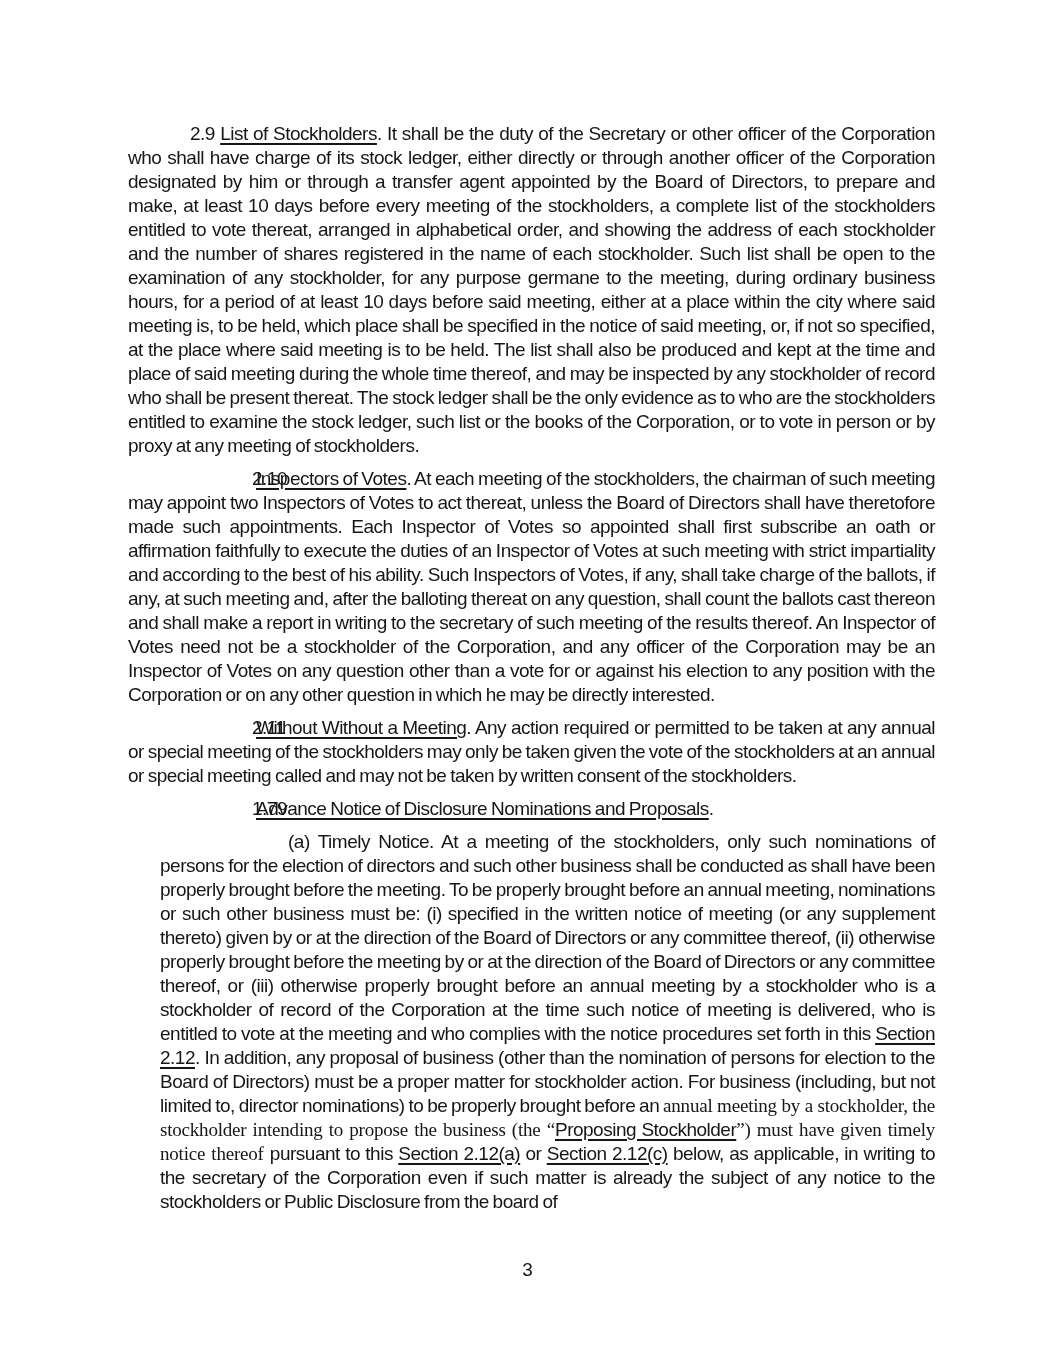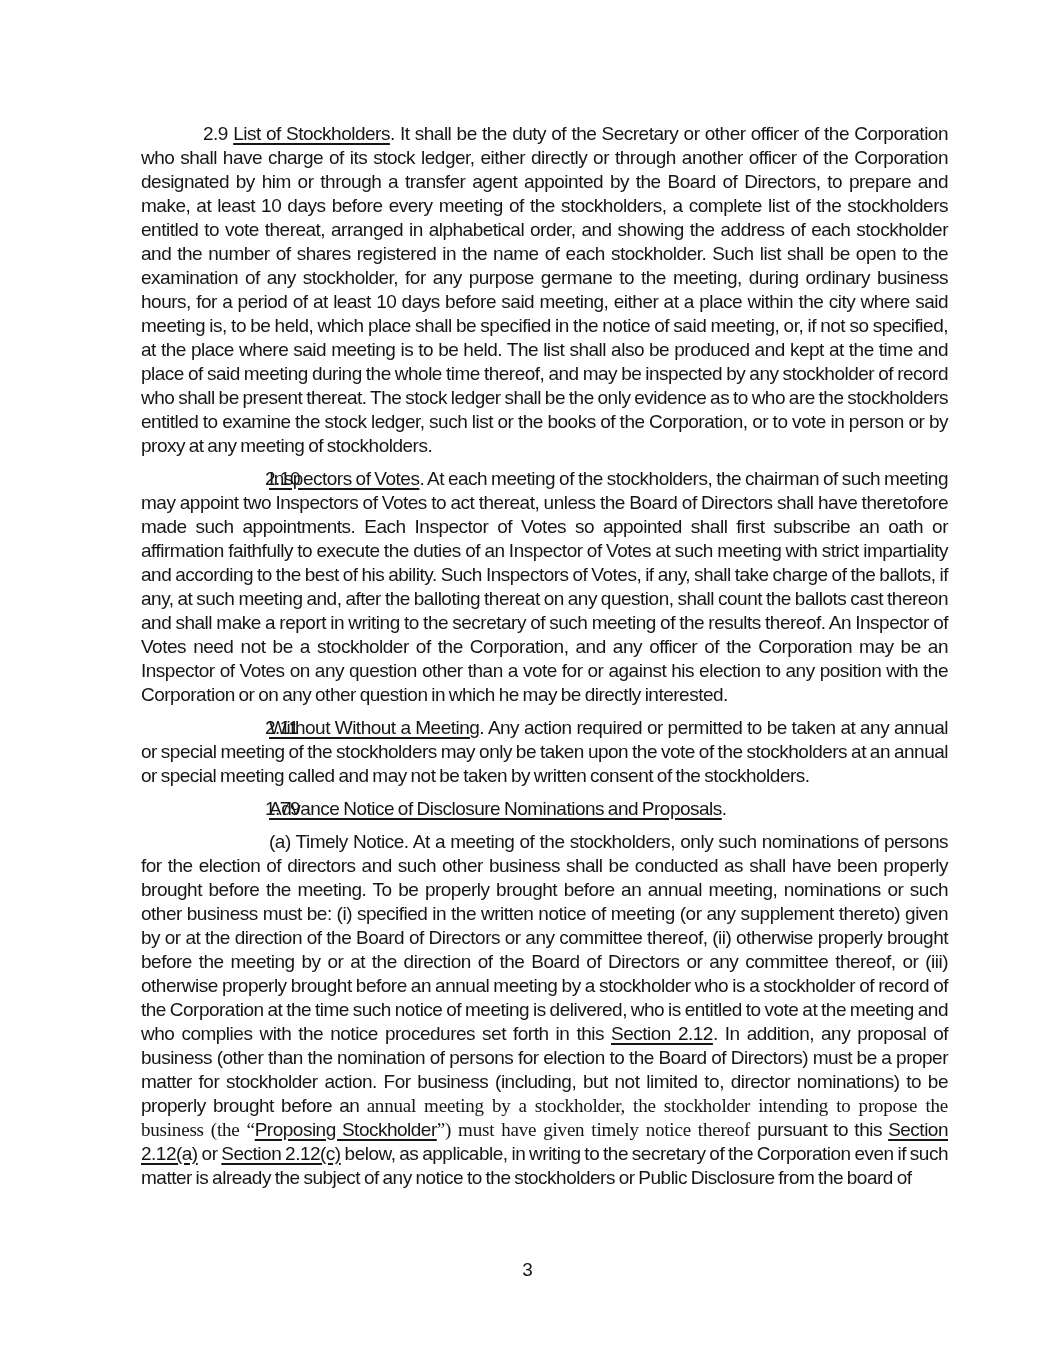--- a/index.html
+++ b/index.html
@@ -11,35 +11,36 @@
     position: relative;
     width: 1055px;
     height: 1365px;
     background: #ffffff;
     overflow: hidden;
     font-family: "Liberation Sans", sans-serif;
     color: #161616;
   }
   .doc-body {
     position: absolute;
-    left: 141px;
+    left: 128px;
     top: 122px;
     width: 807px;
     font-size: 19px;
     line-height: 24px;
     letter-spacing: -0.5px;
     word-spacing: -1px;
     text-align: justify;
   }
   .doc-body p {
     margin: 0 0 9px 0;
     text-indent: 62px;
   }
   .doc-body p.clause {
     text-indent: 128px;
+    margin-left: 32px;
   }
   .secnum {
     display: inline-block;
     width: 66px;
     letter-spacing: -0.5px;
   }
   .u {
     text-decoration: underline;
     text-decoration-thickness: 1.5px;
     text-underline-offset: 3px;
@@ -63,21 +64,21 @@
 </head>
 <body>
 
 <div class="page">
   <div class="doc-body">
 
     <p><span>2.9</span> <span class="u">List of Stockholders</span><span>.  It shall be the duty of the Secretary or other officer of the Corporation who shall have charge of its stock ledger, either directly or through another officer of the Corporation designated by him or through a transfer agent appointed by the Board of Directors, to prepare and make, at least 10 days before every meeting of the stockholders, a complete list of the stockholders entitled to vote thereat, arranged in alphabetical order, and showing the address of each stockholder and the number of shares registered in the name of each stockholder.  Such list shall be open to the examination of any stockholder, for any purpose germane to the meeting, during ordinary business hours, for a period of at least 10 days before said meeting, either at a place within the city where said meeting is, to be held, which place shall be specified in the notice of said meeting, or, if not so specified, at the place where said meeting is to be held.  The list shall also be produced and kept at the time and place of said meeting during the whole time thereof, and may be inspected by any stockholder of record who shall be present thereat.  The stock ledger shall be the only evidence as to who are the stockholders entitled to examine the stock ledger, such list or the books of the Corporation, or to vote in person or by proxy at any meeting of stockholders.</span></p>
 
     <p><span class="secnum">2.10</span><span class="u">Inspectors of Votes</span><span>.  At each meeting of the stockholders, the chairman of such meeting may appoint two Inspectors of Votes to act thereat, unless the Board of Directors shall have theretofore made such appointments.  Each Inspector of Votes so appointed shall first subscribe an oath or affirmation faithfully to execute the duties of an Inspector of Votes at such meeting with strict impartiality and according to the best of his ability.  Such Inspectors of Votes, if any, shall take charge of the ballots, if any, at such meeting and, after the balloting thereat on any question, shall count the ballots cast thereon and shall make a report in writing to the secretary of such meeting of the results thereof.  An Inspector of Votes need not be a stockholder of the Corporation, and any officer of the Corporation may be an Inspector of Votes on any question other than a vote for or against his election to any position with the Corporation or on any other question in which he may be directly interested.</span></p>
 
-    <p><span class="secnum">2.11</span><span class="u">Without Without a Meeting</span><span>.  Any action required or permitted to be taken at any annual or special meeting of the stockholders may only be taken upon the vote of the stockholders at an annual or special meeting called and may not be taken by written consent of the stockholders.</span></p>
+    <p><span class="secnum">2.11</span><span class="u">Without Without a Meeting</span><span>.  Any action required or permitted to be taken at any annual or special meeting of the stockholders may only be taken given the vote of the stockholders at an annual or special meeting called and may not be taken by written consent of the stockholders.</span></p>
 
     <p><span class="secnum">1.79</span><span class="u">Advance Notice of Disclosure Nominations and Proposals</span><span>.</span></p>
 
     <p class="clause"><span>(a) Timely Notice. At a meeting of the stockholders, only such nominations of persons for the election of directors and such other business shall be conducted as shall have been properly brought before the meeting. To be properly brought before an annual meeting, nominations or such other business must be: (i) specified in the written notice of meeting (or any supplement thereto) given by or at the direction of the Board of Directors or any committee thereof, (ii) otherwise properly brought before the meeting by or at the direction of the Board of Directors or any committee thereof, or (iii) otherwise properly brought before an annual meeting by a stockholder who is a stockholder of record of the Corporation at the time such notice of meeting is delivered, who is entitled to vote at the meeting and who complies with the notice procedures set forth in this </span><span class="u">Section 2.12</span><span>. In addition, any proposal of business (other than the nomination of persons for election to the Board of Directors) must be a proper matter for stockholder action. For business (including, but not limited to, director nominations) to be properly brought before an </span><span class="serif">annual meeting by a stockholder, the stockholder intending to propose the business (the “</span><span class="u">Proposing Stockholder</span><span class="serif">”) must have given timely notice thereof </span><span>pursuant to this </span><span class="u">Section 2.12(a)</span><span> or </span><span class="u">Section 2.12(c)</span><span> below, as applicable, in writing to the secretary of the Corporation even if such matter is already the subject of any notice to the stockholders or Public Disclosure from the board of</span></p>
 
   </div>
 
   <div class="page-footer">3</div>
 </div>
 

